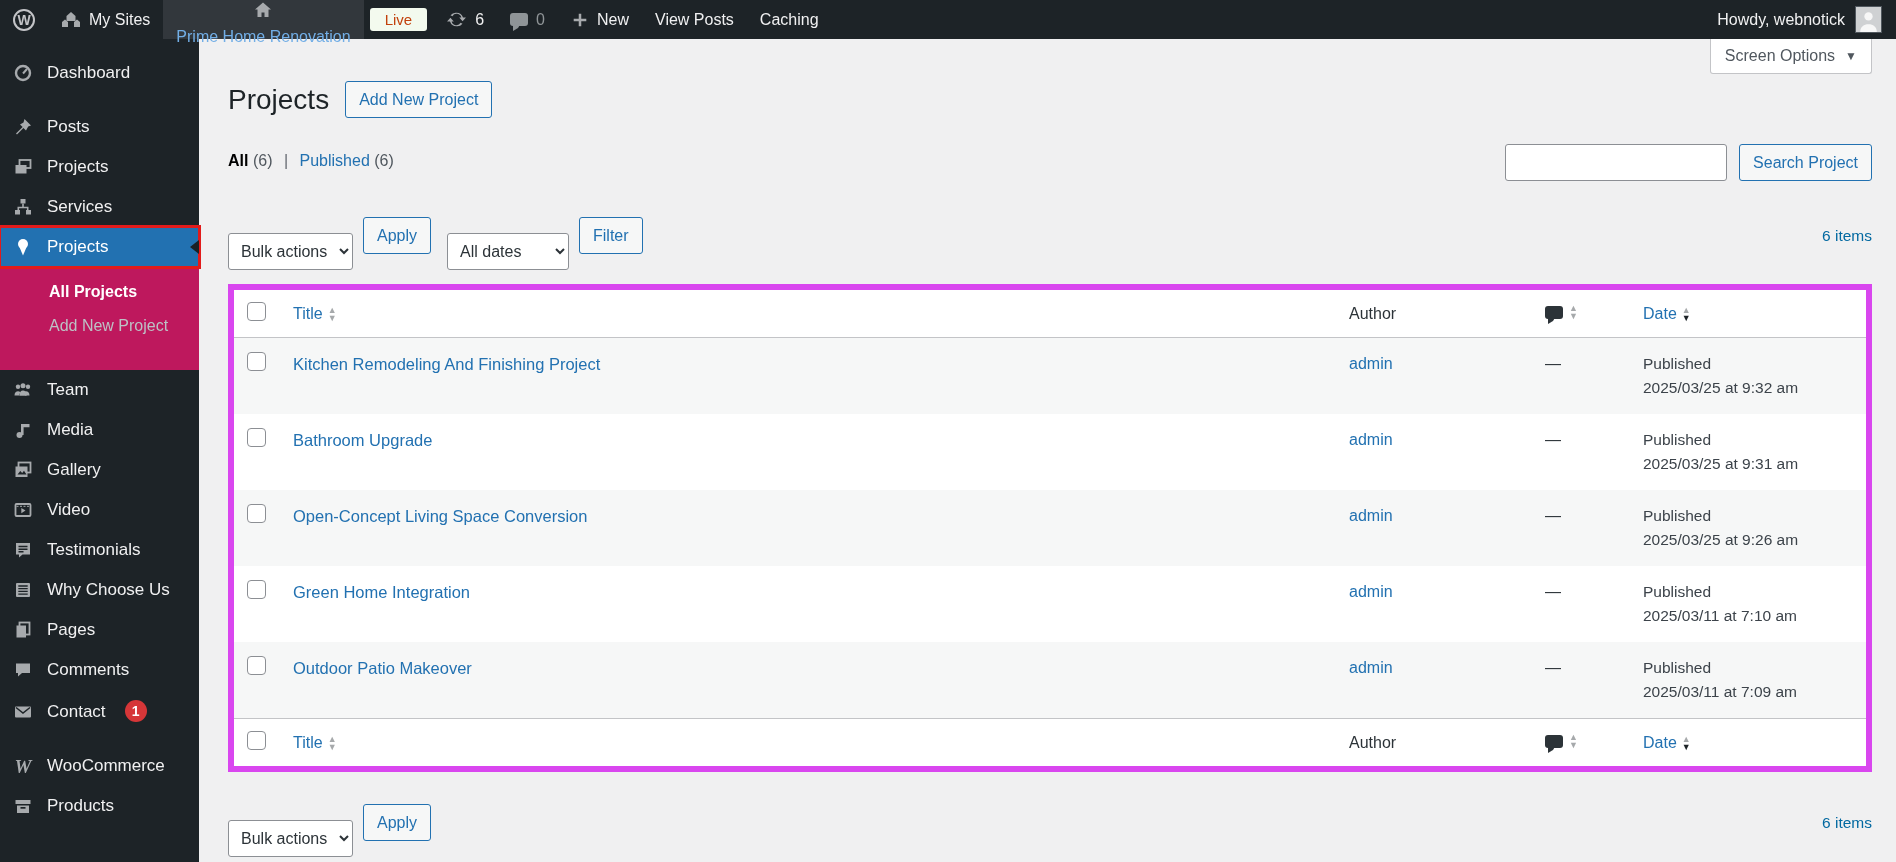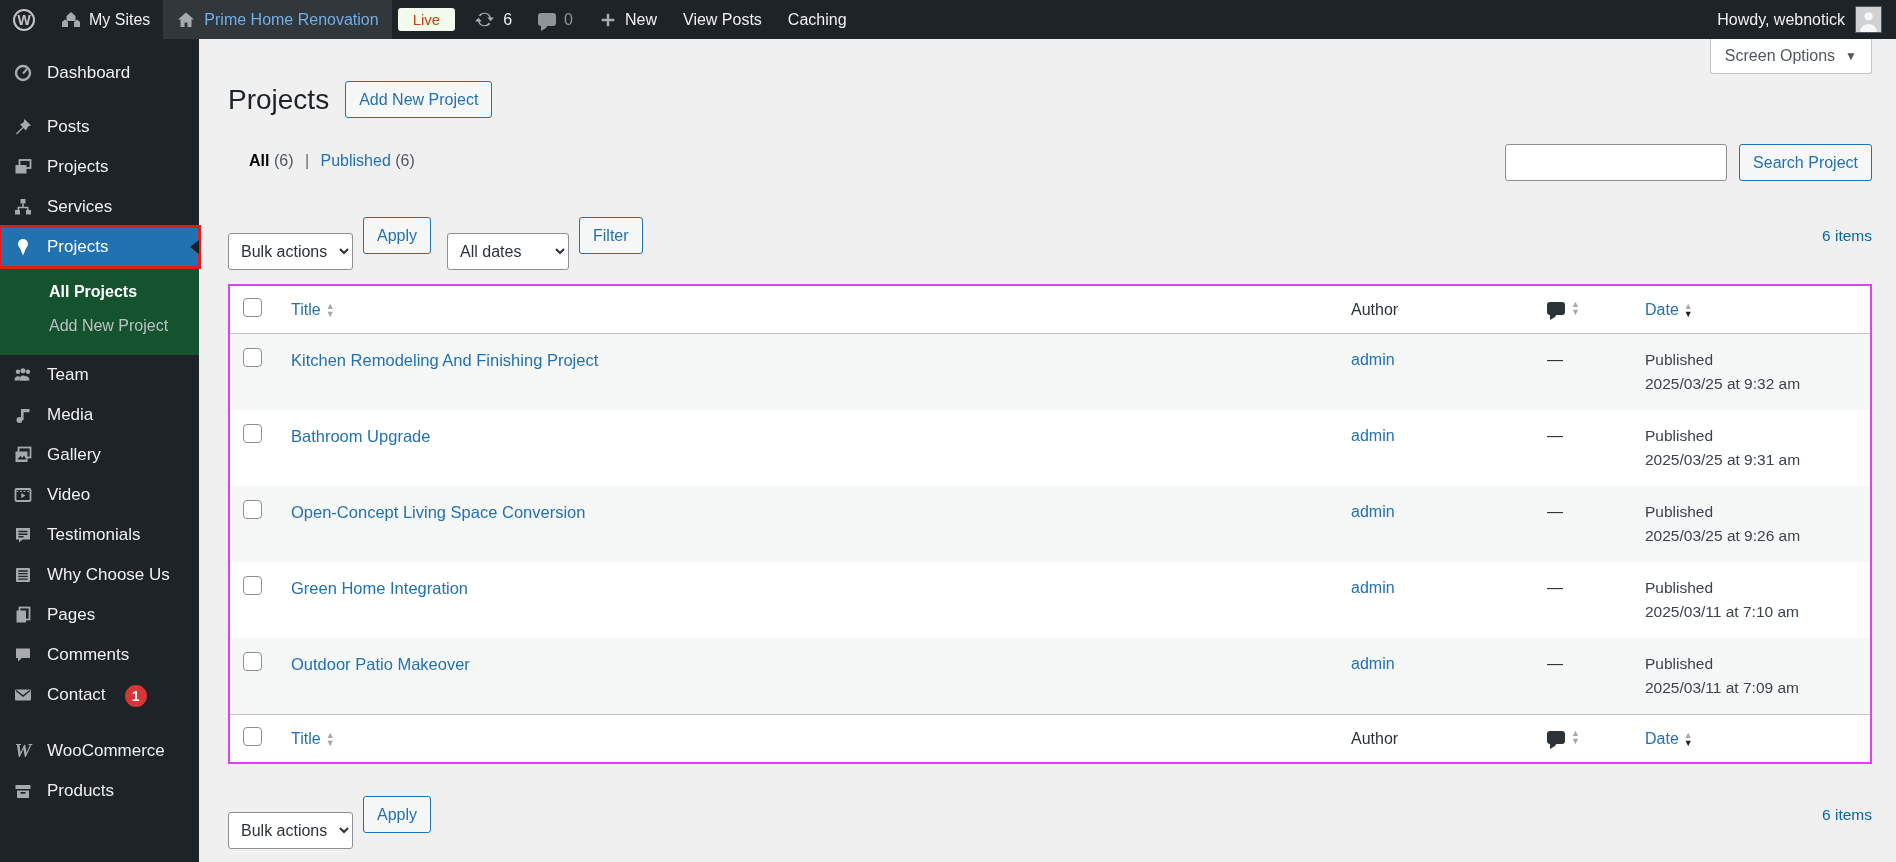--- a/index.html
+++ b/index.html
@@ -16,55 +16,55 @@
     display:flex; align-items:stretch; font-size:16px;
     position:relative; z-index:50;
   }
   .ab-item { display:flex; align-items:center; gap:8px; padding:0 13px; color:#f0f0f1; cursor:pointer; }
   .ab-icon { display:inline-flex; align-items:center; color:#a7aaad; }
   .wp-logo-circle {
     width:22px; height:22px; border-radius:50%; border:2px solid #c3c4c7;
     color:#c3c4c7; font-weight:bold; font-size:14px;
     display:flex; align-items:center; justify-content:center;
   }
-  .ab-sitename { background:#32373c; }
+  .ab-sitename { background:#32373c;flex-direction:column; }
   .ab-sitename .label { color:#72aee6; }
   .live-badge {
     background:#f3faee; color:#c2410c; border-radius:3px;
     padding:3px 15px; font-size:15px; margin:0 6px; align-self:center;
   }
   .ab-count-white { color:#f0f0f1; }
   .ab-count-grey { color:#8f9497; }
   .ab-right { margin-left:auto; display:flex; align-items:center; padding-right:14px; gap:10px; }
   .howdy { color:#f0f0f1; font-size:16px; }
   .avatar { width:27px; height:27px; background:#cfd1d3; display:inline-block; border:1px solid #50575e; }
 
   
   .layout { display:flex; height:823px; }
 
   
   .sidebar { width:199px; background:#1d2327; color:#f0f0f1; padding-top:14px; flex:none; }
   .menu-item {
-    display:flex; align-items:flex-start; gap:13px;
+    display:flex; align-items:flex-end; gap:13px;
     padding:10px 12px; font-size:17px; color:#f0f0f1; cursor:pointer;
     position:relative;
   }
   .menu-item .mi-icon { width:22px; display:inline-flex; justify-content:center; color:#a7aaad; flex:none; }
   .menu-item.active {
     background:#2271b1; color:#fff;
     outline:3px solid #e21b1b; outline-offset:-1px; z-index:6;
   }
   .menu-item.active .mi-icon { color:#fff; }
   .menu-arrow {
     position:absolute; right:0; top:50%; transform:translateY(-50%);
     width:0; height:0; border-top:7px solid transparent; border-bottom:7px solid transparent;
     border-right:9px solid #1a2024;
   }
   .separator { height:14px; }
-  .submenu { background:#14532d; padding:8px 0 12px; }
+  .submenu { background:#be185d; padding:8px 0 27px; }
   .submenu-item { padding:8px 12px 8px 49px; font-size:16px; color:#bdc1c5; cursor:pointer; }
   .submenu-item.current { color:#fff; font-weight:bold; }
   .count-badge {
     background:#d63638; color:#fff; border-radius:50%;
     min-width:22px; height:22px; font-size:14px; font-weight:bold;
     display:inline-flex; align-items:center; justify-content:center;
     margin-left:6px;
   }
   .woo-w { font-style:italic; font-weight:900; font-size:19px; line-height:1; color:#a7aaad; font-family:"Liberation Serif","DejaVu Serif",serif; }
 
@@ -82,21 +82,21 @@
   .page-title { font-size:28px; font-weight:400; color:#1d2327; }
   .btn {
     display:inline-flex; align-items:center; justify-content:center;
     background:#f6f7f7; border:1px solid #2271b1; color:#2271b1;
     border-radius:3px; font-size:16px; cursor:pointer; white-space:nowrap;
   }
   .add-new-btn { height:37px; padding:0 13px; }
 
   .row2 { display:flex; align-items:flex-start; justify-content:space-between; margin-top:26px; }
   .subsubsub { font-size:16px; padding-top:8px; }
-  .subsubsub .all { color:#000; font-weight:bold;margin-left:21px; }
+  .subsubsub .all { color:#000; font-weight:bold; }
   .subsubsub .cnt { color:#50575e; font-weight:normal; }
   .subsubsub .sep { color:#646970; margin:0 7px; }
   .subsubsub a { color:#2271b1; }
   .search-box { display:flex; gap:12px; }
   .search-input {
     width:222px; height:37px; border:1px solid #8c8f94; border-radius:3px;
     background:#fff; font-size:16px; padding:0 10px;
   }
   .search-btn { height:37px; padding:0 13px; }
 
@@ -105,21 +105,21 @@
   select {
     height:37px; border:1px solid #8c8f94; border-radius:3px; background:#fff;
     font-size:16px; color:#2c3338; padding:0 8px; margin-right:10px;
     font-family:inherit; min-width:122px;margin-top:32px;
   }
   .apply-btn,.filter-btn { height:37px; padding:0 13px; margin-right:16px; }
 
   
   table.list-table {
     width:100%; border-collapse:collapse; background:#fff;
-    border:2px solid #d946ef; margin-top:14px; font-size:16px;
+    border:6px solid #d946ef; margin-top:14px; font-size:16px;
     table-layout:fixed;
   }
   .col-cb { width:52px; } .col-author { width:196px; } .col-comments { width:98px; } .col-date { width:236px; }
   thead th, tfoot th { border-bottom:1px solid #c3c4c7; }
   tfoot th { border-bottom:none; border-top:1px solid #c3c4c7; }
   th { text-align:left; font-weight:400; padding:12px 10px; color:#2c3338; vertical-align:middle; }
   td { padding:14px 10px; vertical-align:top; line-height:1.55; }
   tbody tr:nth-child(odd) { background:#f6f7f7; }
   td.cb, th.cb { padding-left:13px; }
   .row-title { color:#2271b1; font-size:16.5px; }

